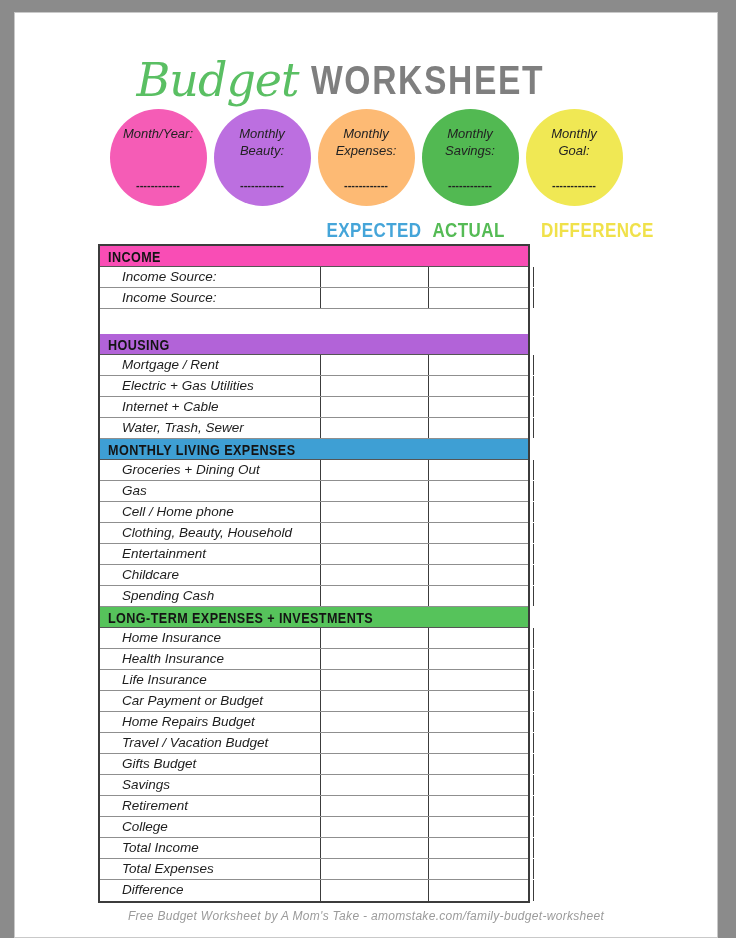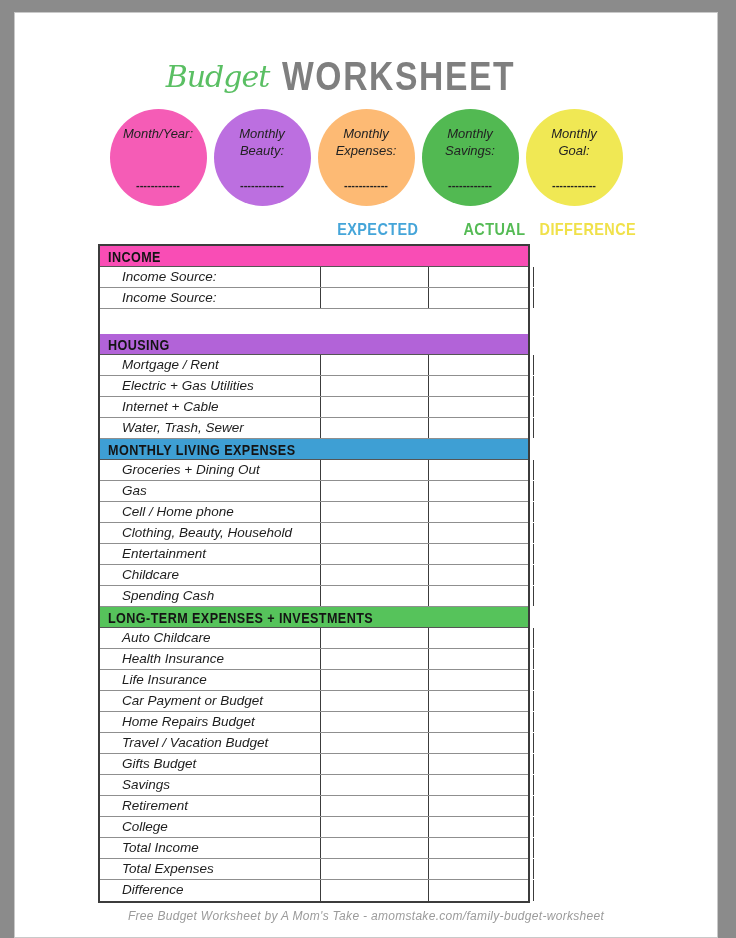--- a/index.html
+++ b/index.html
@@ -19,21 +19,21 @@
   
   .title {
     padding-top: 40px;
     text-align: center;
     height: 94px;
     white-space: nowrap;
   }
   .t-script {
     font-family: "DejaVu Serif", serif;
     font-style: italic;
-    font-size: 30px;
+    font-size: 46px;
     color: #5abf63;
     letter-spacing: -1px;
     vertical-align: middle;
   }
   .t-block {
     display: inline-block;
     transform: scaleX(0.82);
     transform-origin: left center;
     font-weight: 800;
     font-size: 41px;
@@ -74,23 +74,23 @@
   
   .colheads {
     margin: 12px 0 2px 83px;
     width: 542px;
     display: grid;
     grid-template-columns: 220px 108px 105px 109px;
     height: 24px;
     align-items: center;
   }
   .colhead {
-    text-align: right;
+    text-align: left;
     font-weight: 800;
-    font-size: 17px;
+    font-size: 20px;
     letter-spacing: 0.5px;
   }
   .colhead span {
     display: inline-block;
     transform: scaleX(0.85);
   }
   
   .table {
     margin-left: 83px;
     width: 432px;
@@ -267,21 +267,21 @@
       <div class="row">
         <div class="label">Spending Cash</div>
         <div class="cell"></div>
         <div class="cell"></div>
         <div class="cell"></div>
       </div>
       <div class="section-bar" style="background: rgb(86, 195, 91);">
         <span>LONG-TERM EXPENSES + INVESTMENTS</span>
       </div>
       <div class="row">
-        <div class="label">Auto Childcare</div>
+        <div class="label">Home Insurance</div>
         <div class="cell"></div>
         <div class="cell"></div>
         <div class="cell"></div>
       </div>
       <div class="row">
         <div class="label">Health Insurance</div>
         <div class="cell"></div>
         <div class="cell"></div>
         <div class="cell"></div>
       </div>

